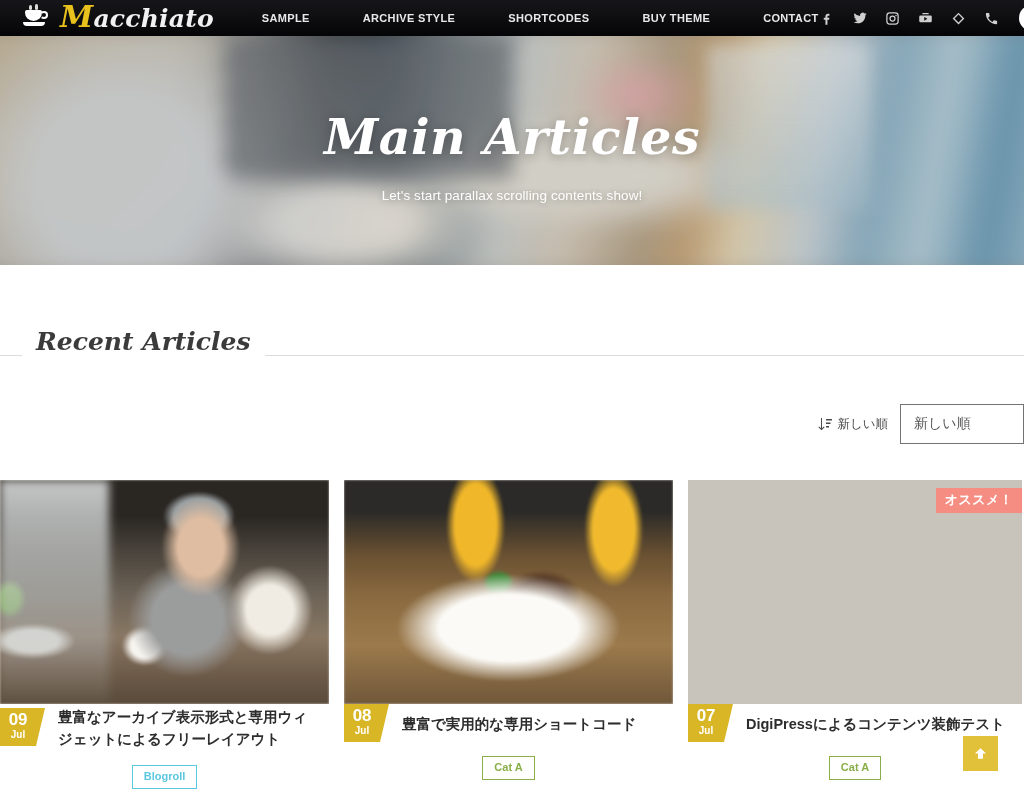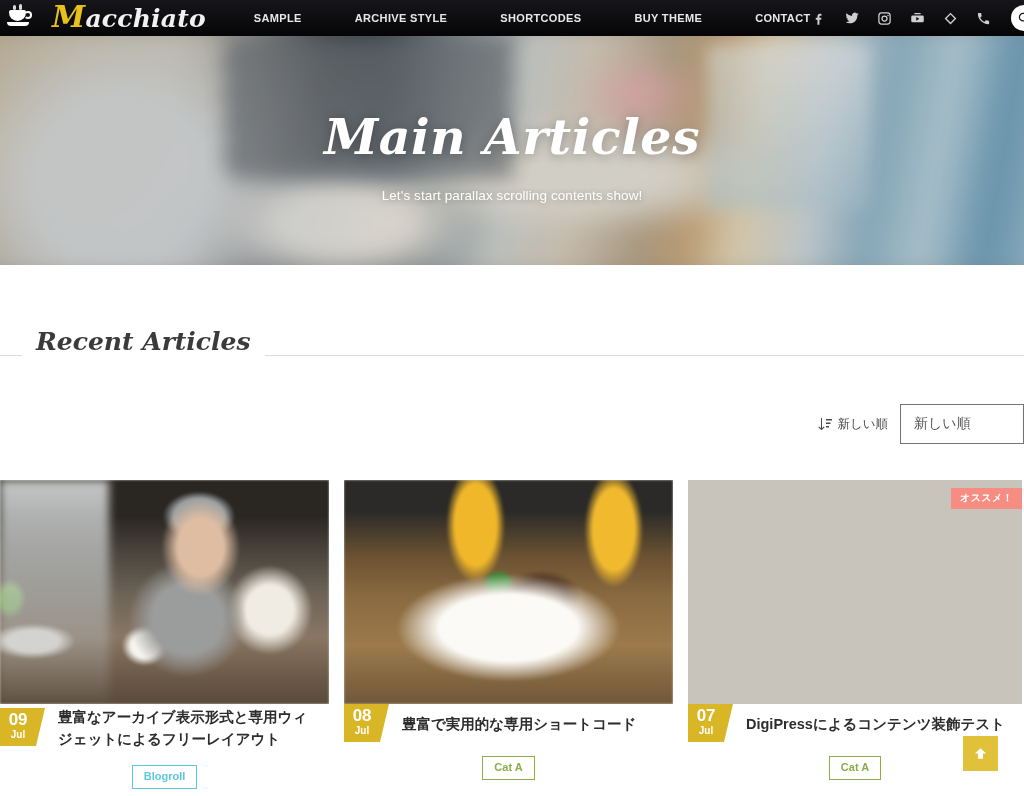--- a/index.html
+++ b/index.html
@@ -17,22 +17,22 @@
     height:36px;
     width:1024px;
     background:linear-gradient(180deg,#16161a 0%,#0d0d10 55%,#050507 100%);
     display:flex;
     align-items:center;
     z-index:50;
   }
   .brand{
     display:flex;
     align-items:center;
-    gap:18px;
-    padding-left:8px;
+    gap:10px;
+    padding-left:24px;
     width:300px;
   }
   .cup-icon{ width:26px; height:22px; position:relative; flex:0 0 auto; }
   .cup-icon .body{
     position:absolute; left:1px; top:3px; width:17px; height:11px;
     background:#fff; border-radius:2px 2px 9px 9px;
   }
   .cup-icon .handle{
     position:absolute; left:16px; top:4px; width:8px; height:8px;
     border:2.5px solid #fff; border-radius:50%; border-left-color:transparent;
@@ -296,21 +296,21 @@
       radial-gradient(ellipse 8% 12% at 7% 76%, #3f7f2e 0 55%, rgba(0,0,0,0) 100%),
       radial-gradient(ellipse 9% 16% at 52% 10%, #3c7f33 0 55%, rgba(0,0,0,0) 100%),
       linear-gradient(160deg, #e6e6e6 0 18%, #b9bab7 42%, #8f918e 66%, #7d807d 100%);
     filter:blur(1.2px);
   }
   .badge-reco{
     position:absolute;
     top:8px; right:0;
     background:#f58d82;
     color:#ffffff;
-    font-size:10px;
+    font-size:13px;
     font-weight:700;
     letter-spacing:.4px;
     padding:3px 9px 4px 9px;
     z-index:3;
   }
   .card-body{
     position:relative;
     padding-top:0;
   }
   .card-head{

